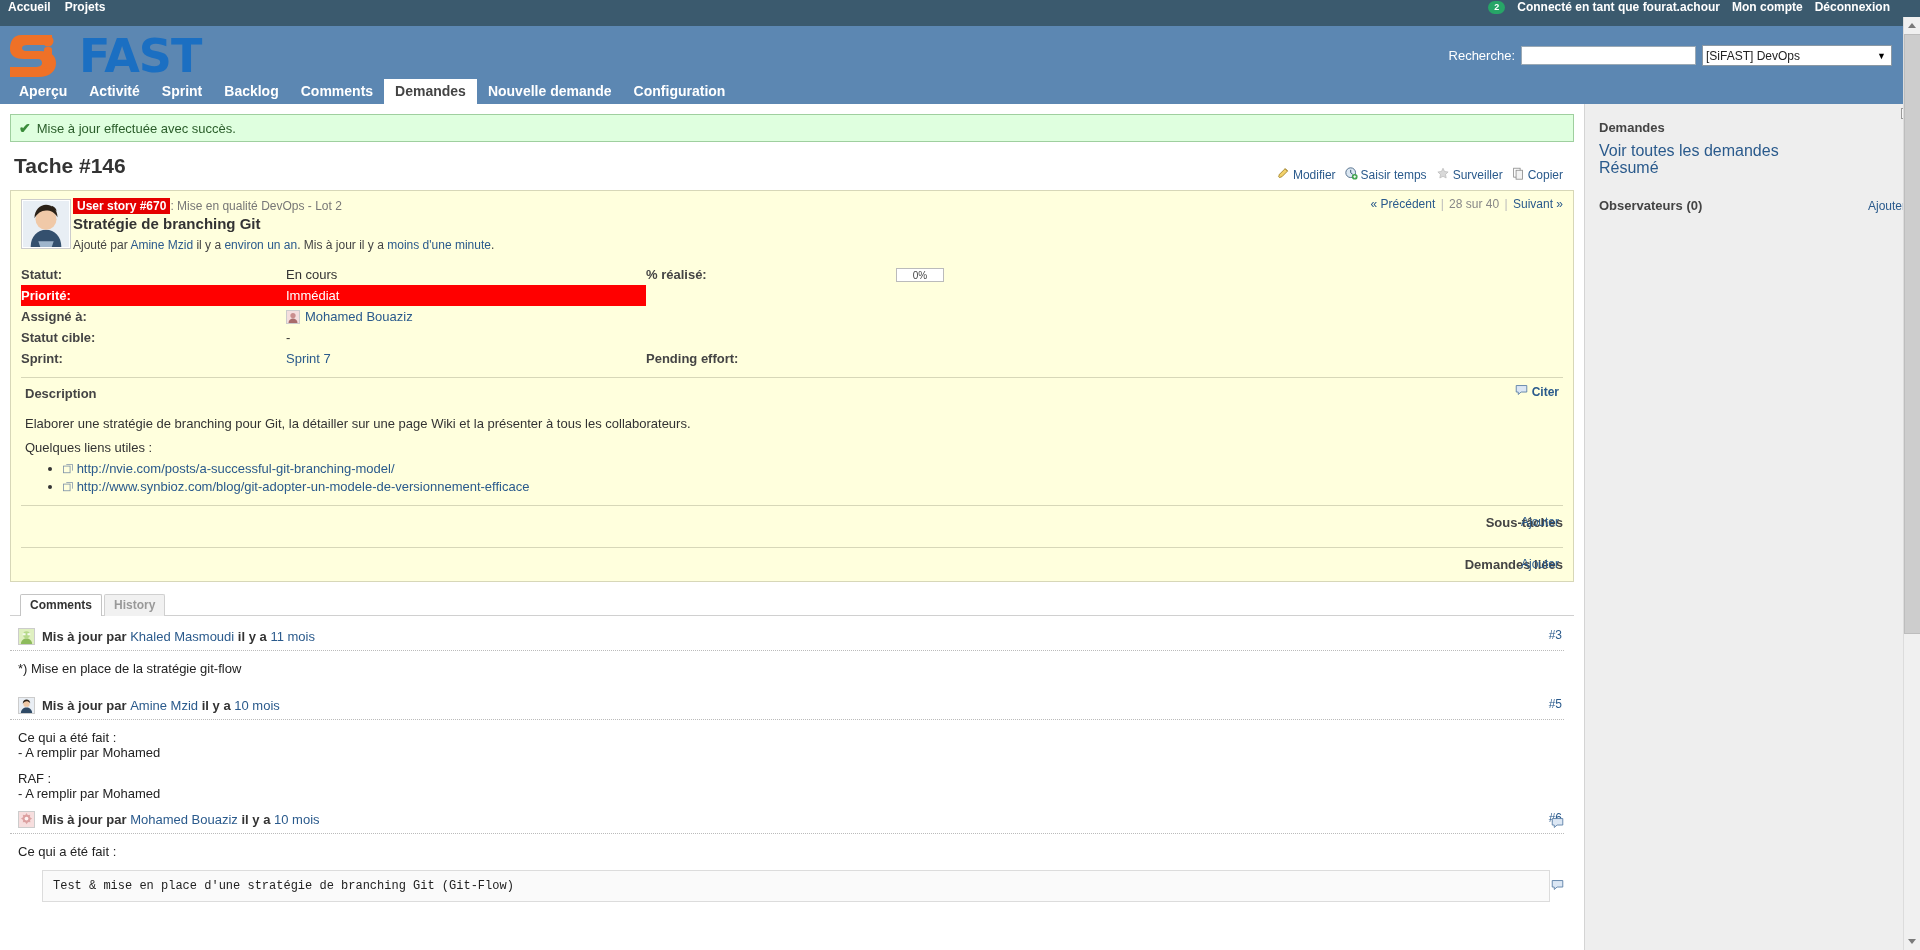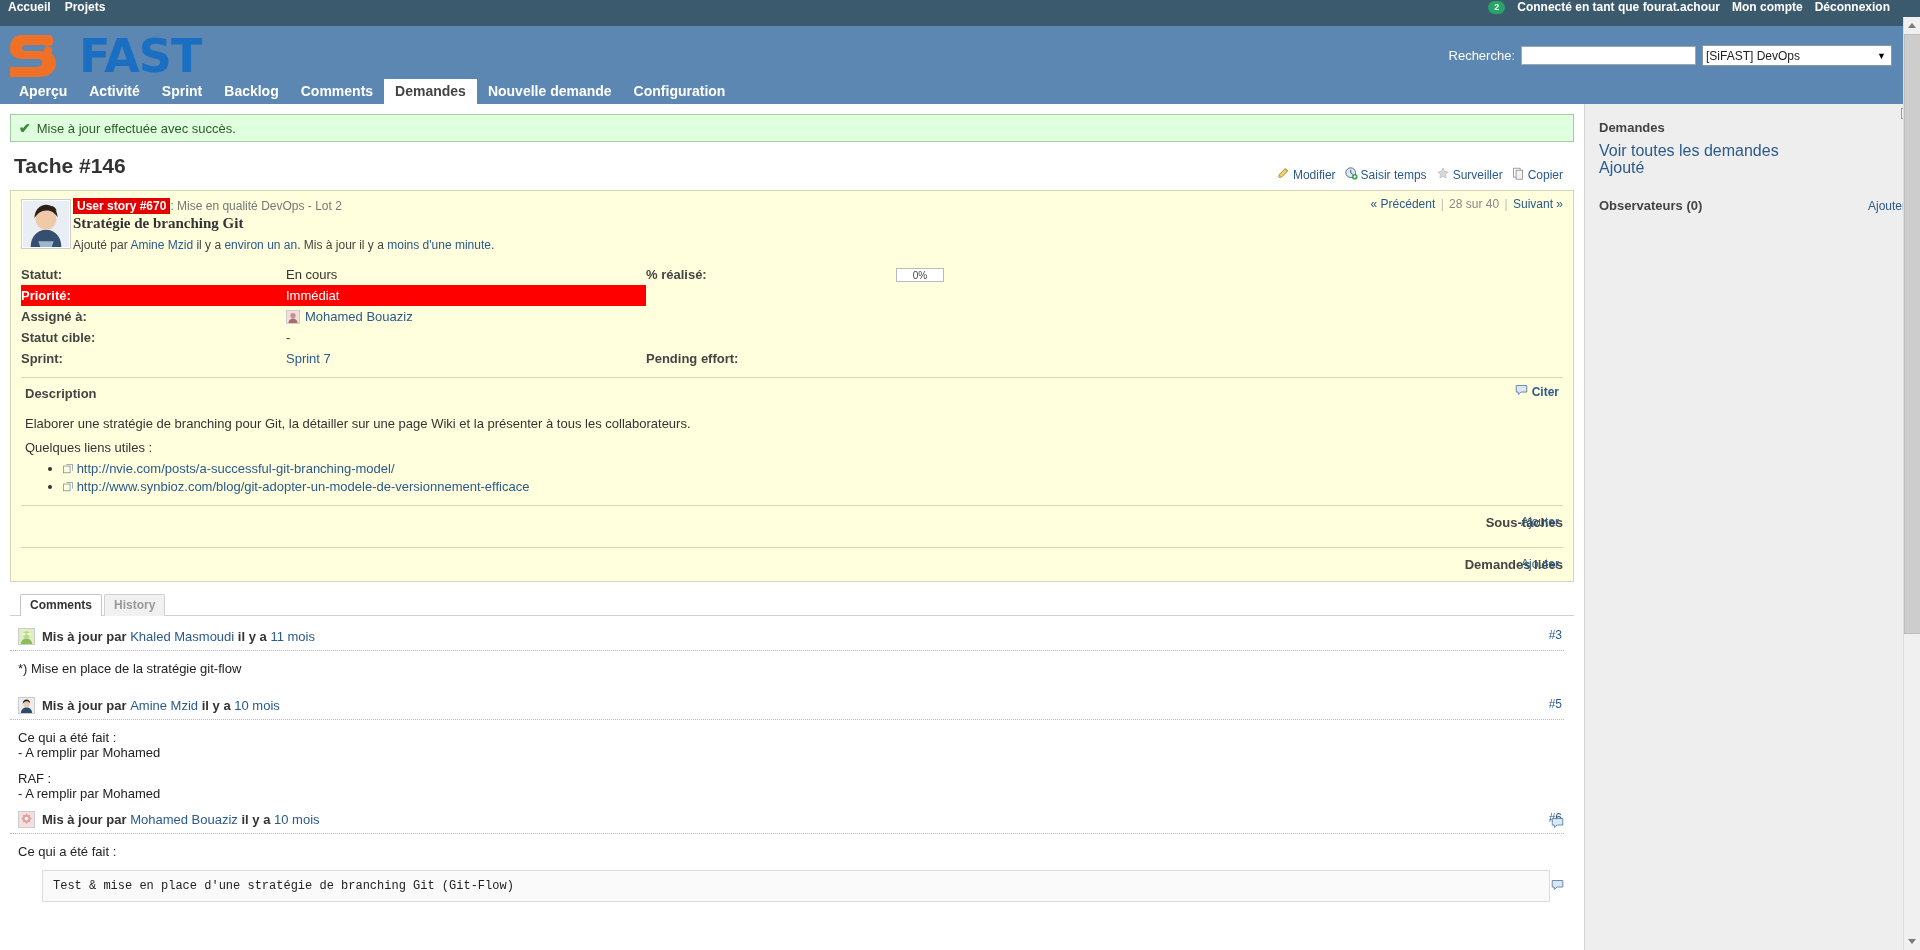--- a/index.html
+++ b/index.html
@@ -218,21 +218,20 @@
     color: #fff;
     font-weight: bold;
     padding: 1px 4px;
     font-size: 12px;
   }
   h3.subject {
     font-size: 15px;
     font-weight: bold;
     color: #333;
     margin: 2px 0 6px 0;
-    font-family: Liberation Serif, serif;
   }
   .author-line { font-size: 12px; color: #444; }
 
   
   table.attributes {
     width: 100%;
     border-collapse: collapse;
     margin-top: 12px;
     font-size: 13px;
   }
@@ -754,21 +753,21 @@
           <path d="M1.5 1.5h13v8h-7l-3.5 3v-3h-2.5z" fill="#dce7f4" stroke="#5b7fa6" stroke-width="1.1"></path>
         </svg>
     </div>
 
   </div>
 
   <div id="sidebar">
     <div id="sidebar-close">⊠</div>
     <h3>Demandes</h3>
     <a href="#" class="side-link">Voir toutes les demandes</a>
-    <a href="#" class="side-link">Ajouté</a>
+    <a href="#" class="side-link">Résumé</a>
     <div class="watchers">
       <h3>Observateurs (0)</h3>
       <a href="#" class="add">Ajouter</a>
     </div>
   </div>
 
 </div>
 
 <div id="vscroll">
   <div class="arrow-up"></div>

